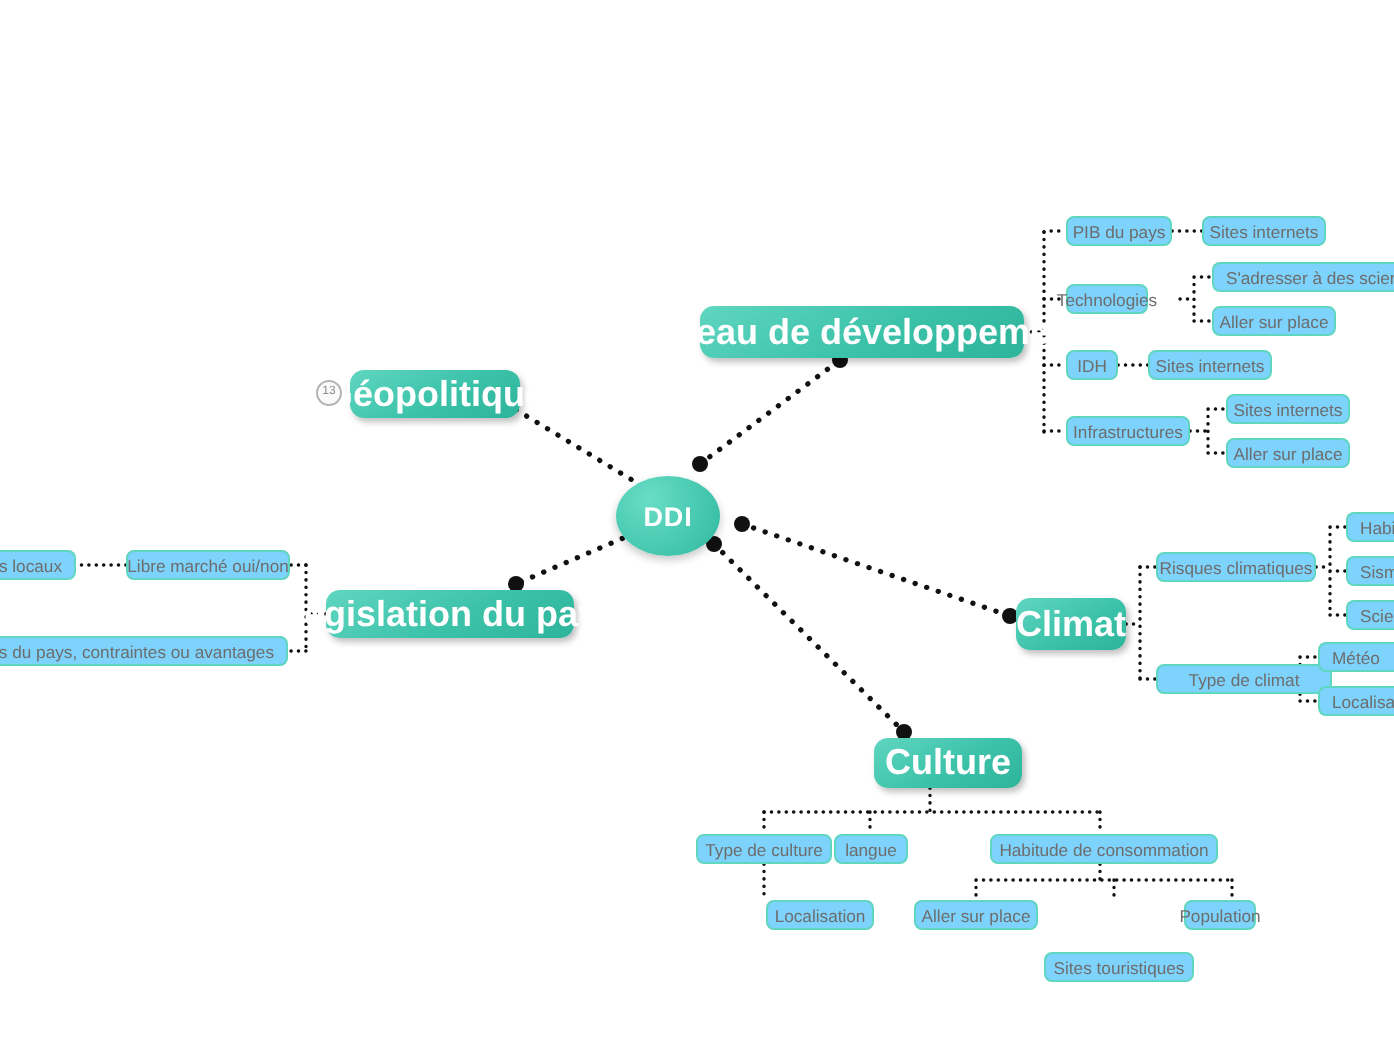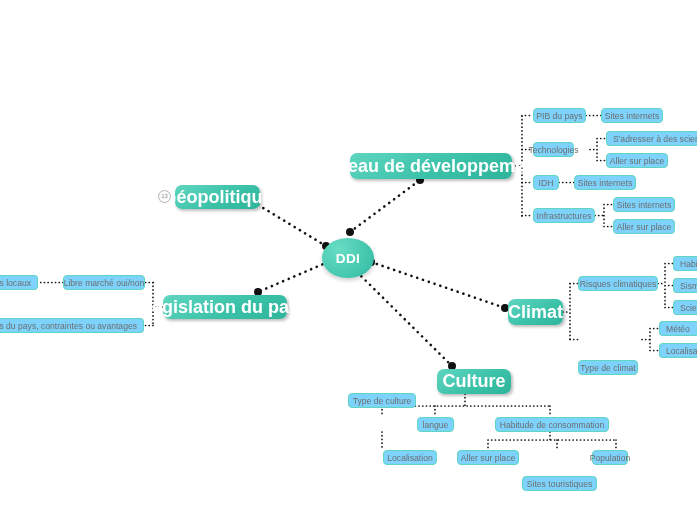--- a/index.html
+++ b/index.html
@@ -169,21 +169,21 @@
 
       <path d="M382,432 L382,450"></path>
 
       <path d="M550,432 L550,440 M488,440 L616,440
                                                   M488,440 L488,450
                                                   M557,440 L557,450
                                                   M616,440 L616,450"></path>
     </g>
   </svg>
 
-  <div class="node node-root" style="left:322px; top:238px; width:52px; height:40px;align-items:center;">
+  <div class="node node-root" style="left:308px; top:238px; width:52px; height:40px;align-items:center;">
     <span>DDI</span>
   </div>
 
   <div class="node node-branch" style="left:350px; top:153px; width:162px; height:26px;">
     <span>Niveau de développement</span>
   </div>
 
   <div class="node node-branch" style="left:175px; top:185px; width:85px; height:24px;">
     <span>Géopolitique</span>
   </div>
@@ -249,31 +249,31 @@
   </div>
   <div class="node node-leaf clip-right" style="left:673px; top:256px; width:34px; height:15px; justify-content:flex-start;">
     <span>Habi</span>
   </div>
   <div class="node node-leaf clip-right" style="left:673px; top:278px; width:34px; height:15px; justify-content:flex-start;">
     <span>Sism</span>
   </div>
   <div class="node node-leaf clip-right" style="left:673px; top:300px; width:34px; height:15px; justify-content:flex-start;">
     <span>Scien</span>
   </div>
-  <div class="node node-leaf" style="left:578px; top:332px; width:60px; height:15px;margin-top:28px;">
+  <div class="node node-leaf" style="left:578px; top:332px; width:88px; height:15px;">
     <span>Type de climat</span>
   </div>
   <div class="node node-leaf clip-right" style="left:659px; top:321px; width:38px; height:15px; justify-content:flex-start;">
     <span>Météo</span>
   </div>
   <div class="node node-leaf clip-right" style="left:659px; top:343px; width:48px; height:15px; justify-content:flex-start;">
     <span>Localisatio</span>
   </div>
 
-  <div class="node node-leaf" style="left:348px; top:393px; width:68px; height:15px;">
+  <div class="node node-leaf" style="left:348px; top:417px; width:68px; height:15px;">
     <span>Type de culture</span>
   </div>
   <div class="node node-leaf" style="left:417px; top:417px; width:37px; height:15px;">
     <span>langue</span>
   </div>
   <div class="node node-leaf" style="left:495px; top:417px; width:114px; height:15px;">
     <span>Habitude de consommation</span>
   </div>
   <div class="node node-leaf" style="left:355px; top:450px; width:54px; height:15px;margin-left:28px;">
     <span>Localisation</span>

